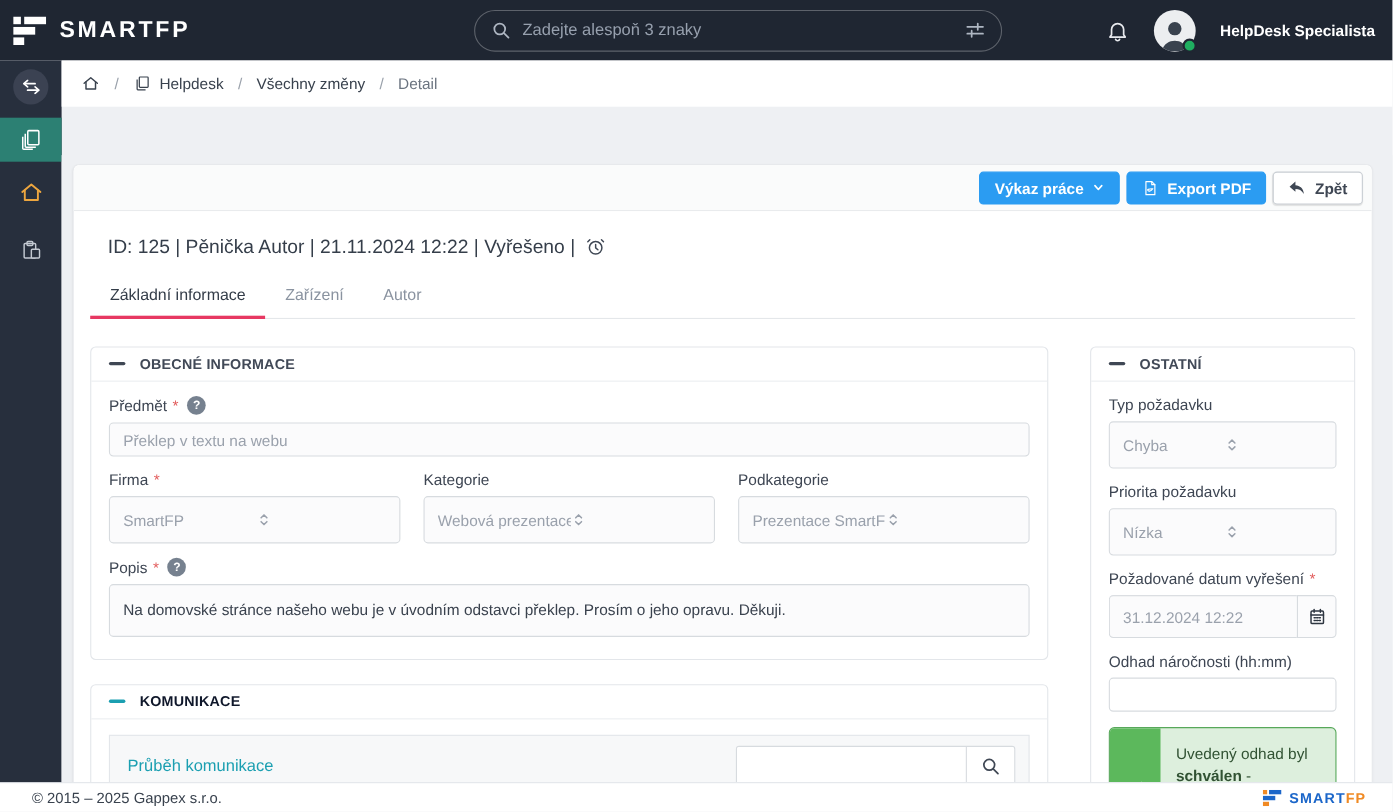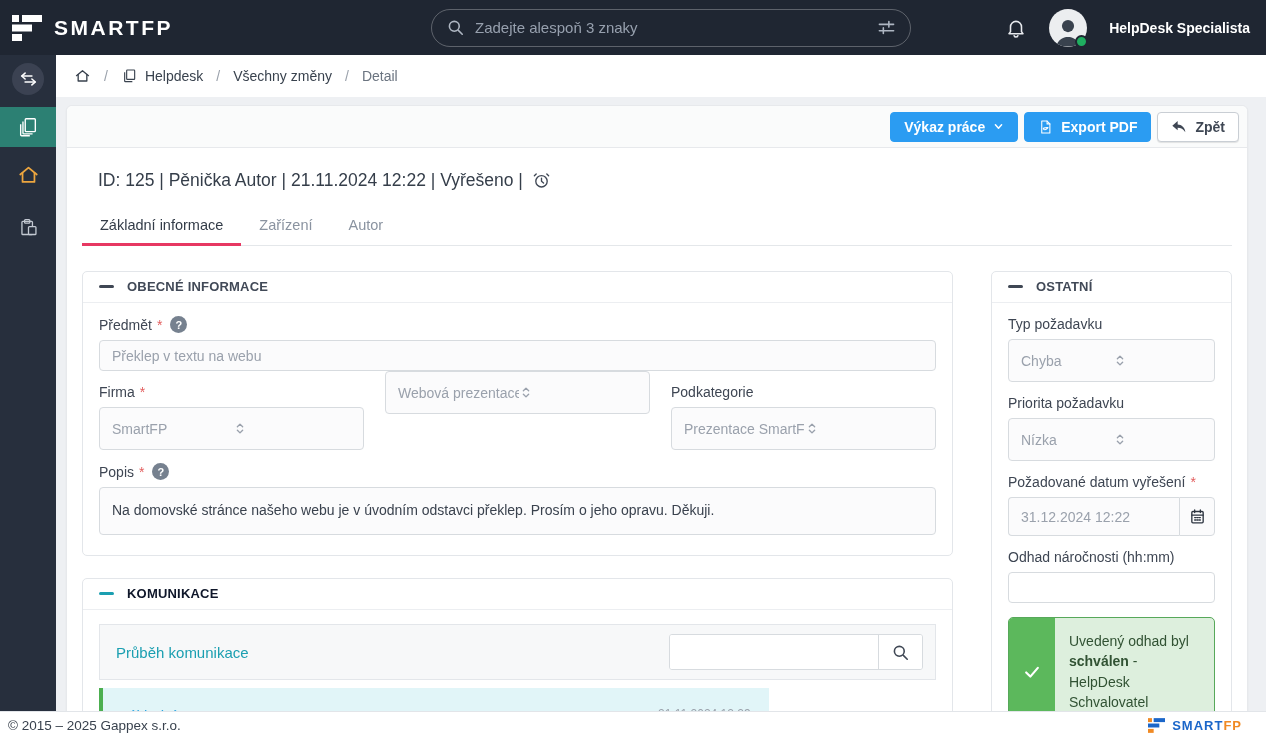--- a/index.html
+++ b/index.html
@@ -53,21 +53,21 @@
 
   .right-region { flex: 1; display: flex; flex-direction: column; min-width: 0; }
   .breadcrumb-bar {
     height: 42px; background: #fff; display: flex; align-items: center;
     padding: 0 18px; gap: 13px; font-size: 14px; color: #39424e; flex: none;
   }
   .bc-sep { color: #9aa1ab; }
   .bc-link { display: flex; align-items: center; gap: 8px; cursor: pointer; color: #39424e; }
   .bc-current { color: #6b7480; }
 
-  .content { flex: 1; background: #eef0f3; overflow: hidden; position: relative; }
+  .content { flex: 1; background: #eef0f3; overflow: hidden; position: relative; margin-top: 44px; }
 
   
   .card {
     margin: 8px 18px 0 10px; background: #fff; border-radius: 6px;
     border: 1px solid #e7e9ec; box-shadow: 0 1px 2px rgba(0,0,0,0.05);
   }
   .card-toolbar {
     height: 42px; background: #fafbfb; border-bottom: 1px solid #e7e9ec;
     border-radius: 6px 6px 0 0; display: flex; align-items: center; justify-content: flex-end;
     padding: 0 8px; gap: 6px;
@@ -165,21 +165,21 @@
     margin-top: 14px; display: flex; border: 1px solid #57a85a; border-radius: 5px; overflow: hidden;
     background: #ddefdd;
   }
   .alert-stripe { width: 46px; flex: none; background: #5cb85c; display: flex; align-items: center; justify-content: center; }
   .alert-body { padding: 13px 14px; font-size: 14px; line-height: 1.45; color: #315233; }
   .alert-body b { font-weight: 700; }
 
   
   .footer {
     height: 27px; background: #fff; border-top: 1px solid #e2e5e9;
-    display: flex; align-items: center; justify-content: space-between; padding: 0 24px 0 8px;
+    display: flex; align-items: center; justify-content: space-between; padding: 0 24px 0 29px;
   }
   .footer-copy { font-size: 13.5px; color: #39424e; }
   .footer-brand { display: flex; align-items: center; gap: 7px; }
   .footer-brand .t { font-size: 13px; font-weight: 800; letter-spacing: 1px; }
   .footer-brand .t .blue { color: #1b66c9; }
   .footer-brand .t .orange { color: #f08a24; }
 </style>
 </head>
 <body>
 
@@ -376,20 +376,23 @@
                         <span>SmartFP</span>
                         <span>
                           <svg width="14" height="15" viewBox="0 0 16 16" fill="none" stroke="#9aa1ac" stroke-width="1.6" stroke-linecap="round" stroke-linejoin="round">
                             <path d="M5 6 L8 3 L11 6"></path>
                               <path d="M5 10 L8 13 L11 10"></path>
                           </svg>
                         </span>
                       </div>
                     </div>
                     <div>
+                      <div class="field-label">
+                        <span>Kategorie</span>
+                      </div>
                       <div class="sel">
                         <span>Webová prezentace</span>
                         <span>
                           <svg width="14" height="15" viewBox="0 0 16 16" fill="none" stroke="#9aa1ac" stroke-width="1.6" stroke-linecap="round" stroke-linejoin="round">
                             <path d="M5 6 L8 3 L11 6"></path>
                               <path d="M5 10 L8 13 L11 10"></path>
                           </svg>
                         </span>
                       </div>
                     </div>

